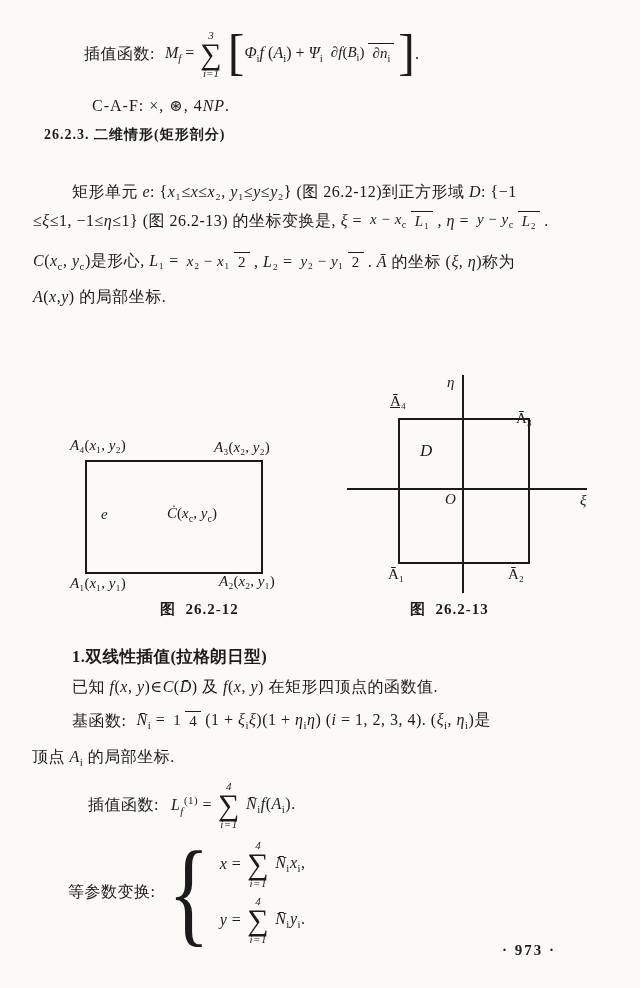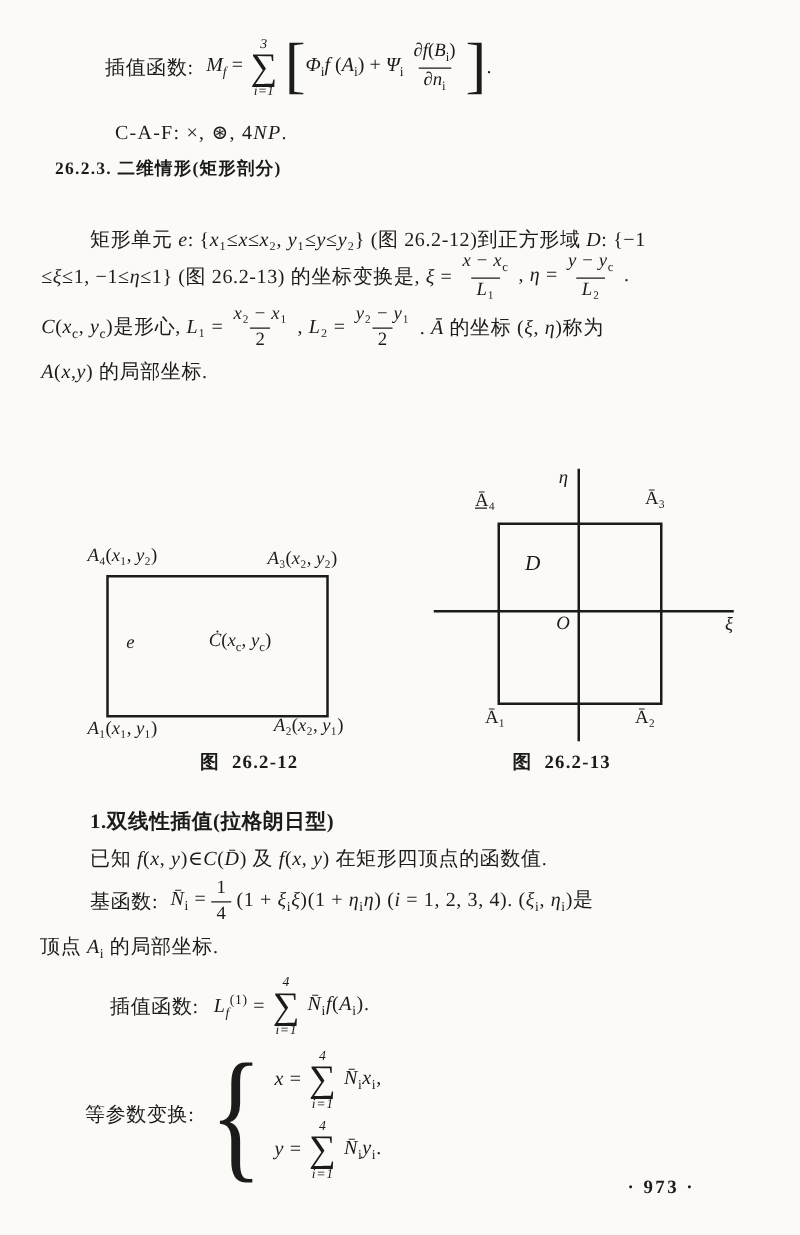--- a/index.html
+++ b/index.html
@@ -10,21 +10,21 @@
     font-size:16px;
   }
   .abs { position:absolute; }
   .mrow { display:flex; align-items:center; white-space:nowrap; }
   .cjk { letter-spacing:0.5px; }
   i { font-style:italic; }
   sub { font-size:68%; }
   sup { font-size:68%; }
 
   
-  .frac { display:inline-flex; flex-direction:column; align-items:center;
+  .frac { display:inline-flex; flex-direction:row; align-items:center;
           vertical-align:middle; margin:0 4px; line-height:1.15; font-size:15px; }
   .frac .num { display:block; padding:0 4px 1px 4px; }
   .frac .den { display:block; border-top:1.5px solid #1b1b1b; padding:1px 4px 0 4px; }
 
   
   .sum { display:inline-flex; flex-direction:column; align-items:center;
          line-height:1; margin:0 6px; }
   .sum .lim { font-size:11px; font-style:italic; line-height:1.1; }
   .sum .sigma { font-size:30px; line-height:0.85; font-style:normal; }
 
@@ -113,22 +113,22 @@
   <div class="abs fig-label" style="left:219px; top:573px;"><i>A</i>₂(<i>x</i>₂, <i>y</i>₁)</div>
   <div class="abs fig-label" style="left:101px; top:506px;"><i>e</i></div>
   <div class="abs fig-label" style="left:167px; top:505px;"><i>Ċ</i>(<i>x</i><sub>c</sub>, <i>y</i><sub>c</sub>)</div>
   <div class="abs caption" style="left:140px; top:600px;padding-left:20px;">图&nbsp;&nbsp;26.2-12</div>
 
   <div class="abs axis-v" style="left:462px; top:375px; height:218px;"></div>
   <div class="abs axis-h" style="left:347px; top:488px; width:240px;"></div>
   <div class="abs fig2-square" style="left:398px; top:418px; width:128px; height:142px;"></div>
   <div class="abs fig-label ital" style="left:447px; top:374px;">η</div>
   <div class="abs fig-label ital" style="left:580px; top:492px;">ξ</div>
-  <div class="abs fig-label" style="left:380px; top:393px;text-decoration:underline;">Ā₄</div>
-  <div class="abs fig-label" style="left:516px; top:391px;">Ā₃</div>
+  <div class="abs fig-label" style="left:390px; top:393px;text-decoration:underline;">Ā₄</div>
+  <div class="abs fig-label" style="left:516px; top:410px;">Ā₃</div>
   <div class="abs fig-label" style="left:388px; top:566px;">Ā₁</div>
   <div class="abs fig-label" style="left:508px; top:566px;">Ā₂</div>
   <div class="abs fig-label ital" style="left:420px; top:441px; font-size:17px;">D</div>
   <div class="abs fig-label ital" style="left:445px; top:491px;">O</div>
   <div class="abs caption" style="left:410px; top:600px;">图&nbsp;&nbsp;26.2-13</div>
 
   <div class="abs subheading" style="left:72px; top:646px;">1.双线性插值(拉格朗日型)</div>
 
   <div class="abs cjk" style="left:72px; top:677px;">已知 <i>f</i>(<i>x</i>, <i>y</i>)∈<i>C</i>(<i>D̄</i>) 及 <i>f</i>(<i>x</i>, <i>y</i>) 在矩形四顶点的函数值.</div>
 

